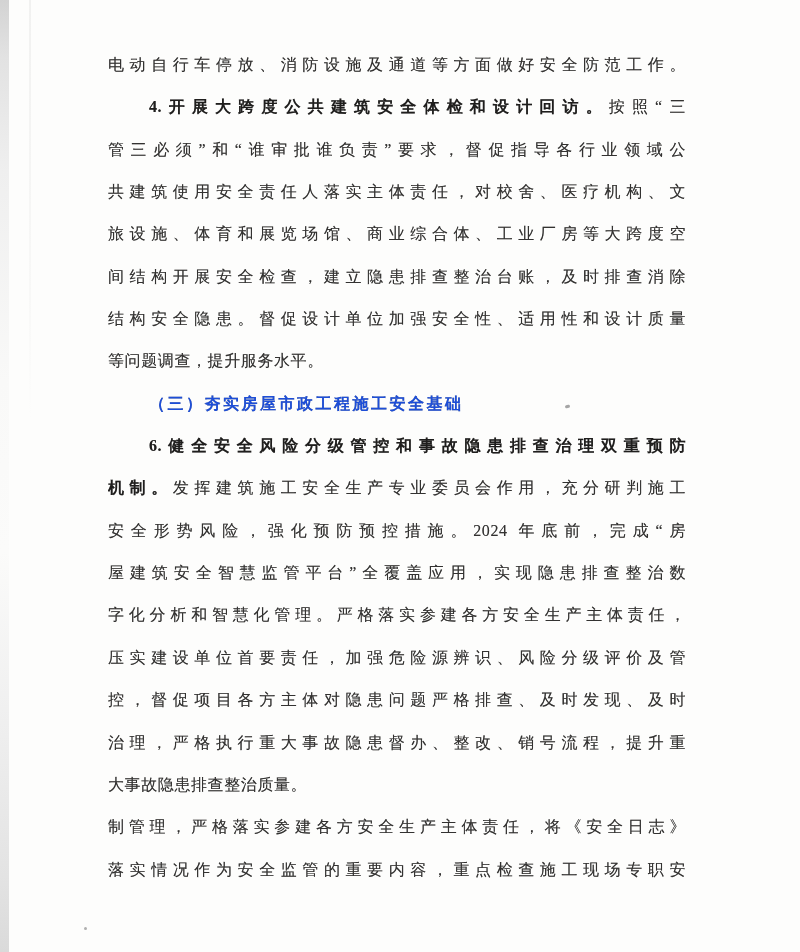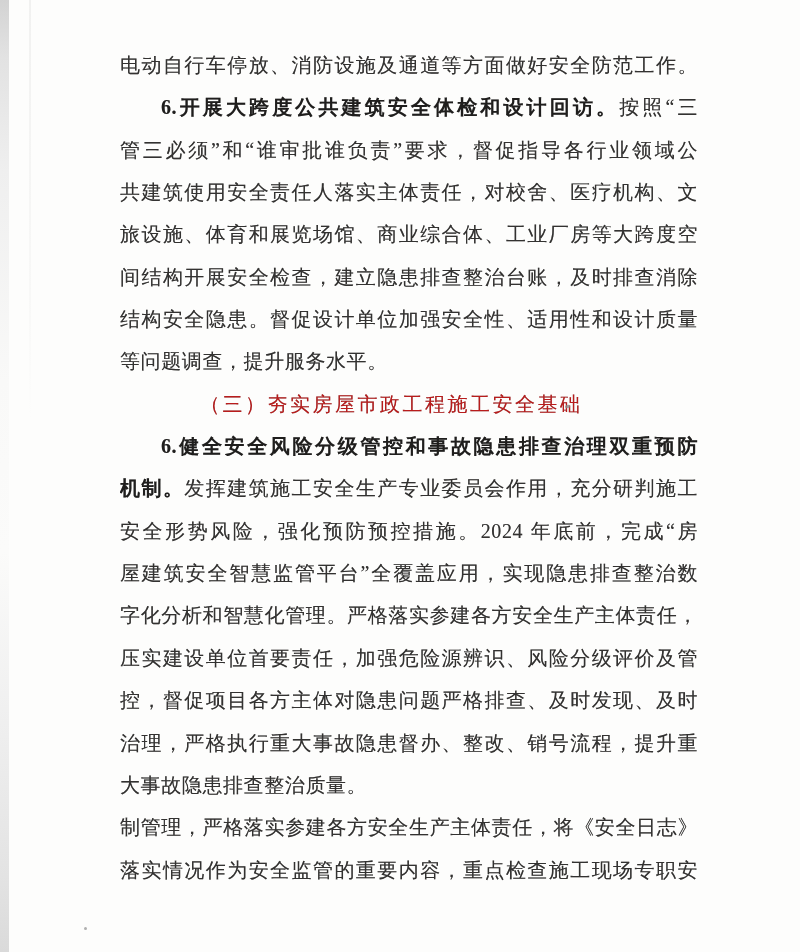--- a/index.html
+++ b/index.html
@@ -25,25 +25,25 @@
       #fbfbfa 58%, #efefef 76%, #e3e3e3 92%, #dadada 100%);
   }
   .scan-edge-inner {
     position: absolute;
     left: 29px; top: 0;
     width: 2px; height: 420px;
     background: linear-gradient(to bottom, #f1f1f0 0%, #f8f8f7 70%, rgba(250,250,249,0) 100%);
   }
   .text-block {
     position: absolute;
-    left: 120px;
+    left: 108px;
     top: 44px;
     width: 578px;
     color: #333231;
-    font-size: 20px;
+    font-size: 16px;
     letter-spacing: 0.6px;
     text-shadow: 0 0 0.5px rgba(40,40,40,0.45);
   }
   .line {
     height: 42.35px;
     line-height: 42.35px;
     overflow: hidden;
     white-space: normal;
     text-align: left;
   }
@@ -52,21 +52,21 @@
     text-align-last: justify;
     text-justify: inter-character;
   }
   .line.indent { padding-left: 41px; }
   .seg { font-weight: 400; }
   .seg.bold {
     font-weight: 700;
     color: #1f1e1d;
   }
   .line.heading { letter-spacing: 2.5px; }
-  .line.heading .seg { font-weight: 400; color: #b91c1c; margin-left: 39px; }
+  .line.heading .seg { font-weight: 700; color: #1d4ed8; }
   .speck {
     position: absolute;
     background: #8f8f8f;
     border-radius: 2px;
   }
   .speck-heading {
     left: 565px; top: 405px;
     width: 5px; height: 3px;
     transform: rotate(-14deg);
     opacity: 0.8;
@@ -78,21 +78,21 @@
   }
 </style>
 </head>
 <body>
 
 <div class="page">
   <div class="scan-edge-left"></div>
   <div class="scan-edge-inner"></div>
   <div class="text-block">
       <div class="line justify"><span class="seg">电动自行车停放、消防设施及通道等方面做好安全防范工作。</span></div>
-      <div class="line indent justify"><span class="seg bold">6.开展大跨度公共建筑安全体检和设计回访。</span><span class="seg">按照“三</span></div>
+      <div class="line indent justify"><span class="seg bold">4.开展大跨度公共建筑安全体检和设计回访。</span><span class="seg">按照“三</span></div>
       <div class="line justify"><span class="seg">管三必须”和“谁审批谁负责”要求，督促指导各行业领域公</span></div>
       <div class="line justify"><span class="seg">共建筑使用安全责任人落实主体责任，对校舍、医疗机构、文</span></div>
       <div class="line justify"><span class="seg">旅设施、体育和展览场馆、商业综合体、工业厂房等大跨度空</span></div>
       <div class="line justify"><span class="seg">间结构开展安全检查，建立隐患排查整治台账，及时排查消除</span></div>
       <div class="line justify"><span class="seg">结构安全隐患。督促设计单位加强安全性、适用性和设计质量</span></div>
       <div class="line"><span class="seg">等问题调查，提升服务水平。</span></div>
       <div class="line indent heading"><span class="seg bold">（三）夯实房屋市政工程施工安全基础</span></div>
       <div class="line indent justify"><span class="seg bold">6.健全安全风险分级管控和事故隐患排查治理双重预防</span></div>
       <div class="line justify"><span class="seg bold">机制。</span><span class="seg">发挥建筑施工安全生产专业委员会作用，充分研判施工</span></div>
       <div class="line justify"><span class="seg">安全形势风险，强化预防预控措施。2024 年底前，完成“房</span></div>

